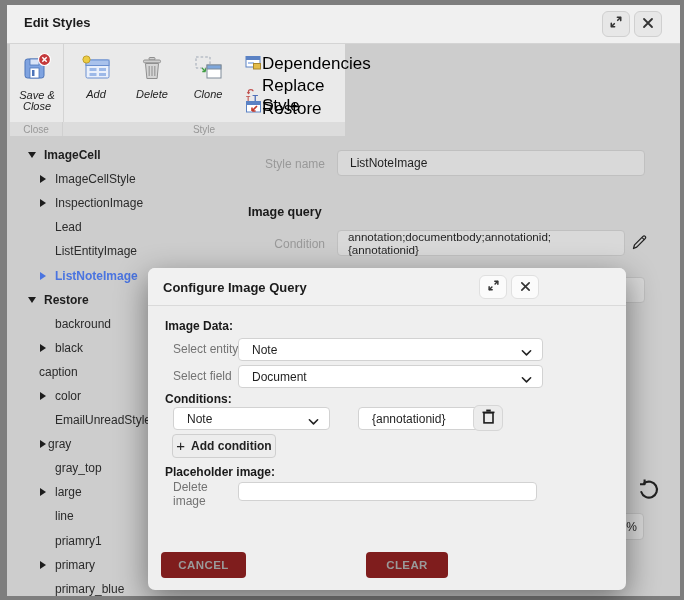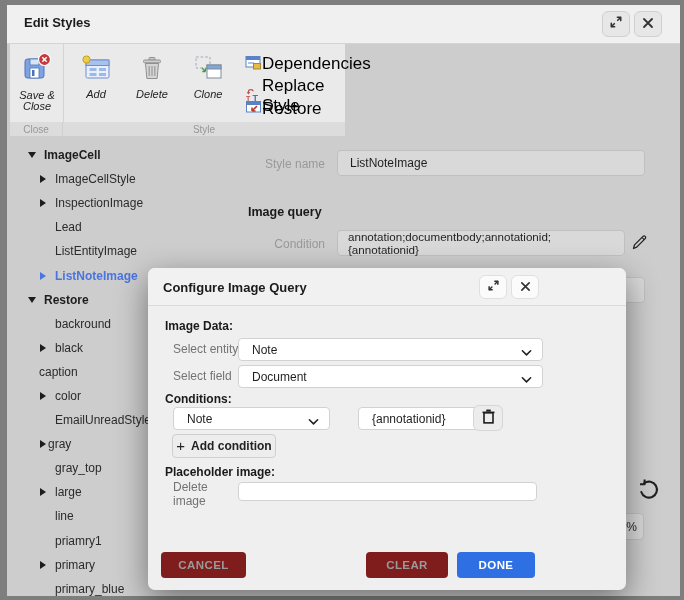--- a/index.html
+++ b/index.html
@@ -365,16 +365,13 @@
     <span style="display:block;">image</span>
   </div>
   <div class="wfield" style="left:90px;top:214px;width:299px;height:19px;cursor:text;"></div>
 
   <div class="foot-btn foot-gray" style="left:13px;top:284px;width:85px;">
     <span>CANCEL</span>
   </div>
   <div class="foot-btn foot-gray" style="left:218px;top:284px;width:82px;">
     <span>CLEAR</span>
   </div>
-  <div class="foot-btn foot-blue" style="left:309px;top:284px;width:78px;">
-    <span>DONE</span>
-  </div>
 </div>
 
 </body></html>

